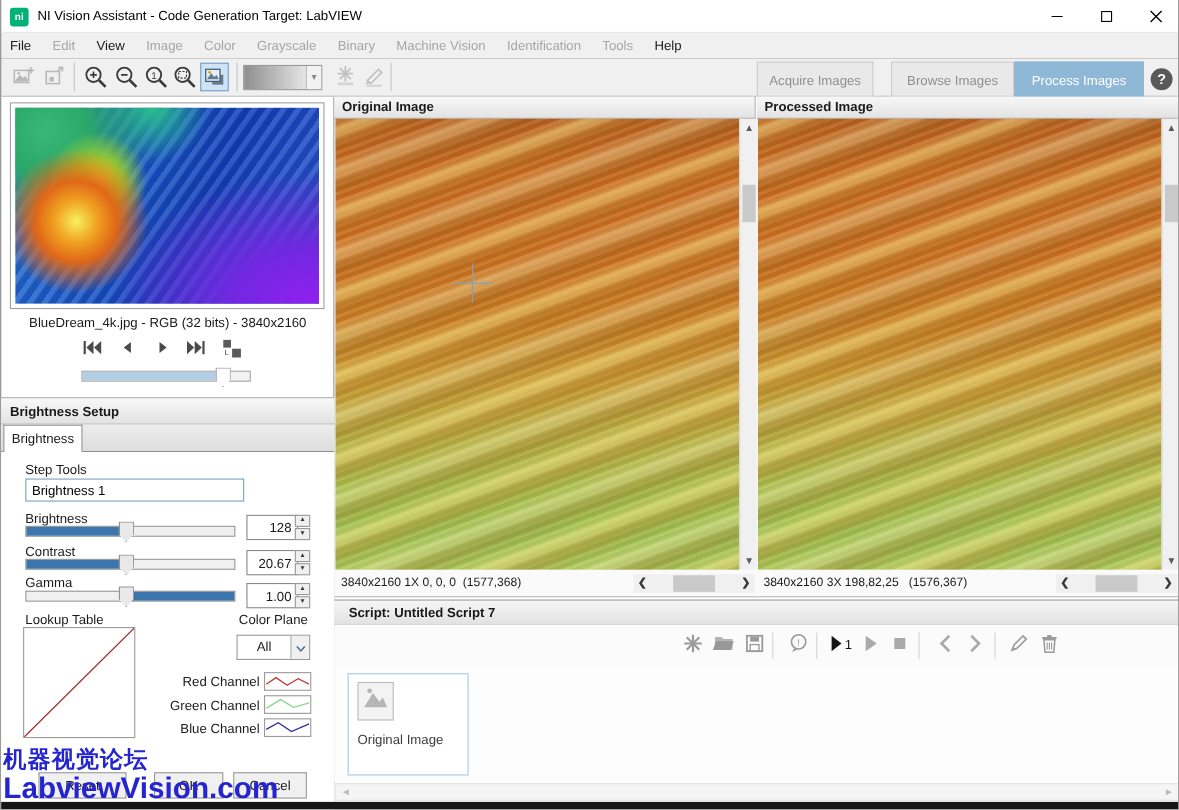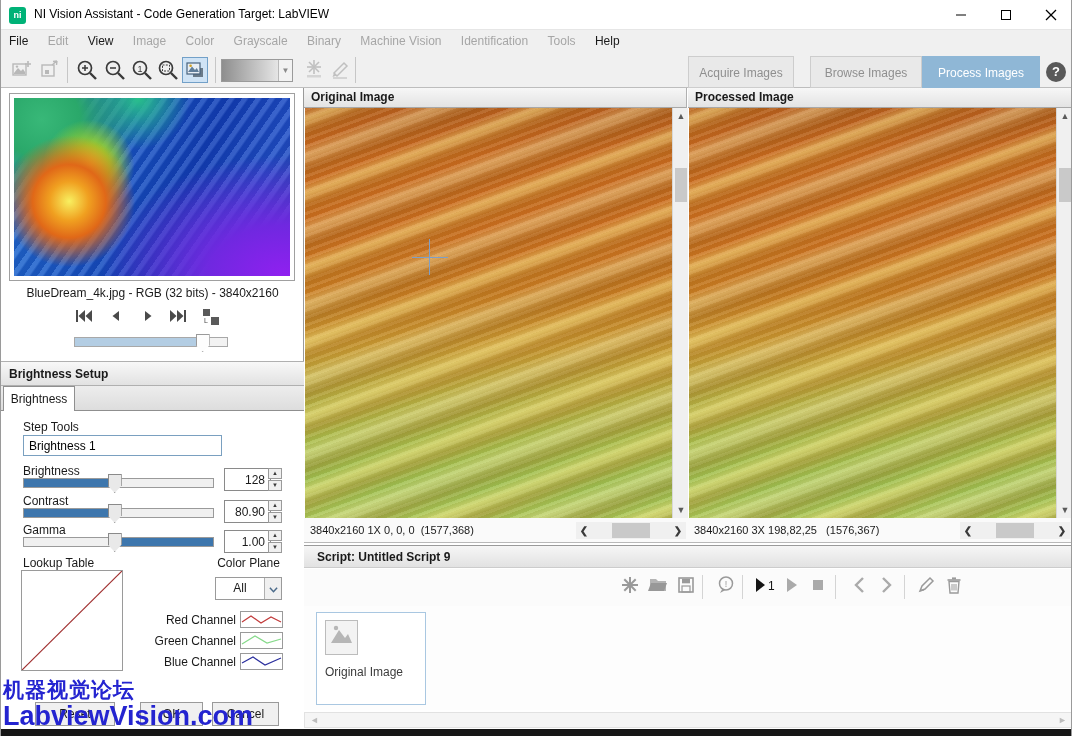--- a/index.html
+++ b/index.html
@@ -305,21 +305,21 @@
       <div class="spinner" style="top:57px;">
         <div class="spin-up">▲</div>
         <div class="spin-dn">▼</div>
       </div>
 
       <div class="fld-label" style="left:22px; top:83px;">Contrast</div>
       <div class="pslider" style="top:97px;">
           <div class="fill" style="background: rgb(61, 118, 173); left: 0px; width: 48%;"></div>
           <div class="thumb" style="left: calc(48% - 7px);"></div>
         </div>
-      <div class="spinbox" style="top:89px;">80.90</div>
+      <div class="spinbox" style="top:89px;">20.67</div>
       <div class="spinner" style="top:89px;">
         <div class="spin-up">▲</div>
         <div class="spin-dn">▼</div>
       </div>
 
       <div class="fld-label" style="left:22px; top:112px;">Gamma</div>
       <div class="pslider" style="top:126px;">
           <div class="fill" style="background: rgb(61, 118, 173); left: 48%; right: 0px;"></div>
           <div class="thumb" style="left: calc(48% - 7px);"></div>
         </div>
@@ -405,21 +405,21 @@
     </div>
     <div class="status-row" id="proc-status">
       <div class="status-text">3840x2160 3X 198,82,25   (1576,367)</div>
       <div class="hscroll" style="left:272px; width:110px;">
         <div class="hs-btn" style="left:0;">❮</div>
         <div class="hs-thumb" style="left:36px; width:38px;"></div>
         <div class="hs-btn" style="right:0;">❯</div>
       </div>
     </div>
 
-    <div id="script-header">Script: Untitled Script 9</div>
+    <div id="script-header">Script: Untitled Script 7</div>
 
     <div id="script-toolbar">
       <div class="st-btn" style="left:314px;">
         <svg width="20" height="20" viewBox="0 0 20 20">
             <g stroke="#9a9a9a" stroke-width="2">
               <line x1="10" y1="2" x2="10" y2="18"></line>
               <line x1="2" y1="10" x2="18" y2="10"></line>
               <line x1="4.3" y1="4.3" x2="15.7" y2="15.7"></line>
               <line x1="15.7" y1="4.3" x2="4.3" y2="15.7"></line>
             </g>

